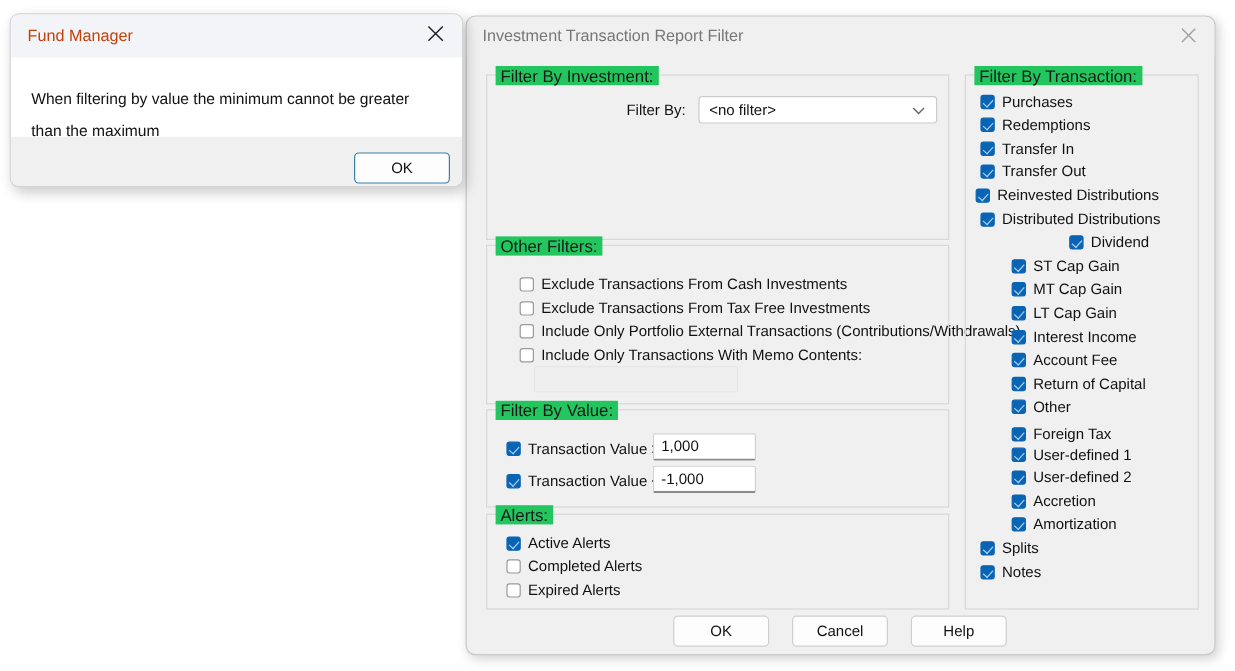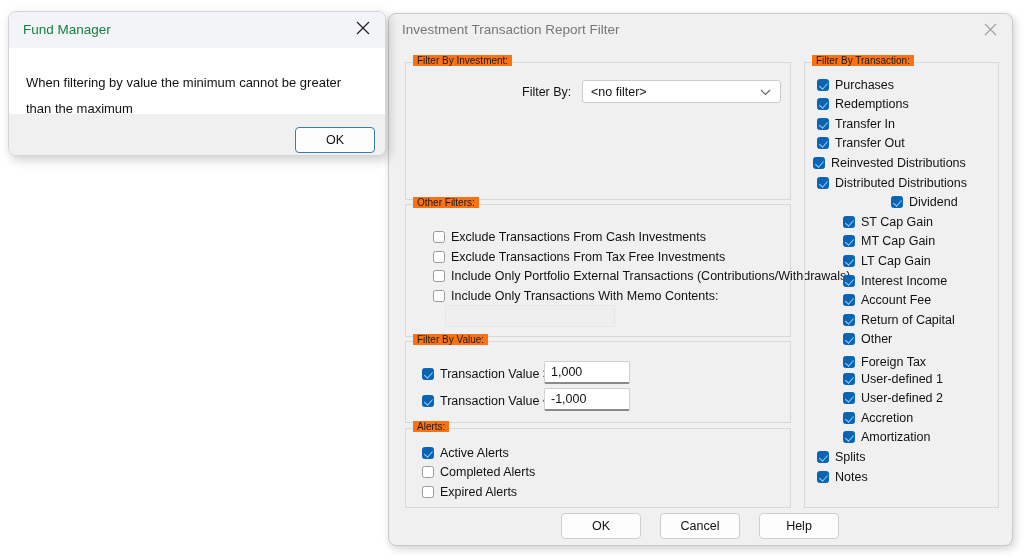--- a/index.html
+++ b/index.html
@@ -43,23 +43,23 @@
   .close-x svg { display: block; }
 
   
   .group {
     position: absolute;
     border: 1px solid #d8d8d8;
     background: transparent;
   }
   .group-title {
     position: absolute; top: -8px; left: 7px;
-    background: #f97316;
+    background: #22c55e;
     padding: 0 4px;
-    font-size: 10px; color: #1a1a1a;
+    font-size: 14px; color: #1a1a1a;
     white-space: nowrap;
   }
 
   
   .cbrow {
     position: absolute;
     display: flex; align-items: center;
     height: 17px;
     white-space: nowrap;
   }
@@ -143,21 +143,21 @@
     box-shadow: 3px 4px 11px rgba(0,0,0,0.20);
     overflow: hidden;
   }
   #msg-titlebar {
     position: absolute; left: 0; top: 0; right: 0; height: 36px;
     background: #f3f4f7;
     border-bottom: 1px solid #f3f4f7;
   }
   #msg-title {
     position: absolute; left: 14px; top: 10px;
-    font-size: 13.5px; color: #15803d;
+    font-size: 13.5px; color: #c2410c;
   }
   #msg-body {
     position: absolute; left: 0; top: 36px; right: 0; height: 66px;
     background: #ffffff;
   }
   #msg-text {
     position: absolute; left: 17px; top: 22px; width: 340px;
     font-size: 13px; color: #111111; line-height: 26px;
   }
   #msg-footer {

